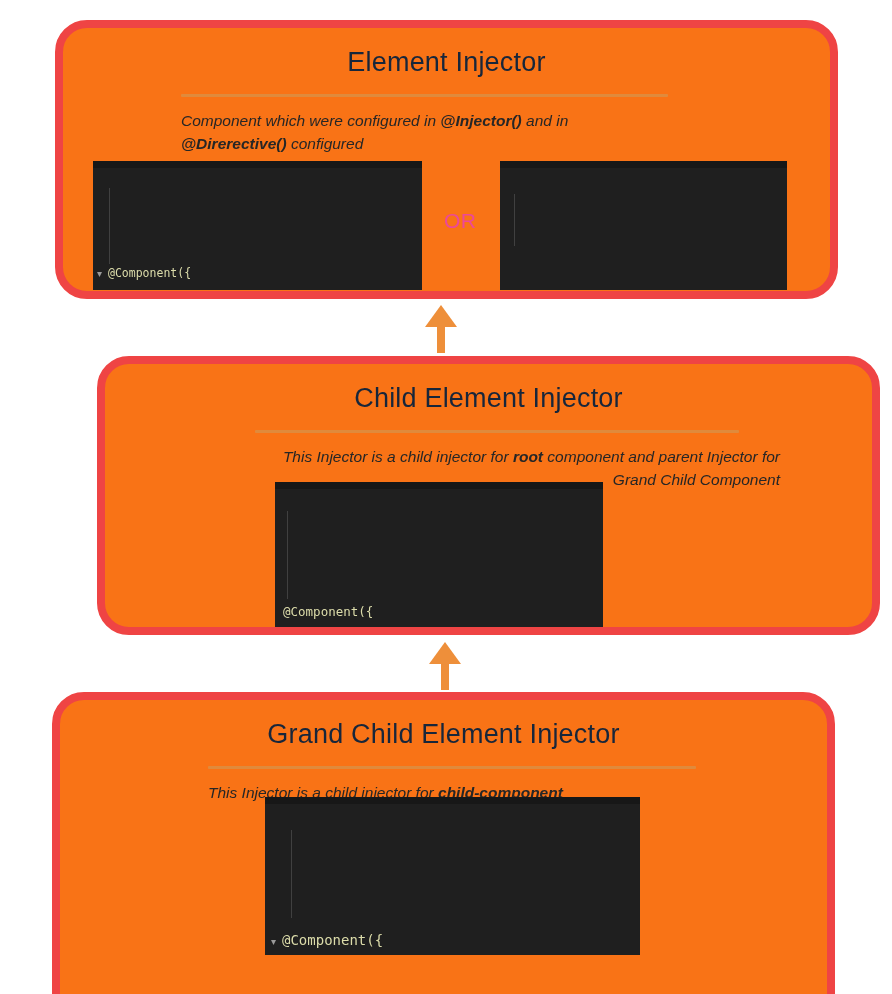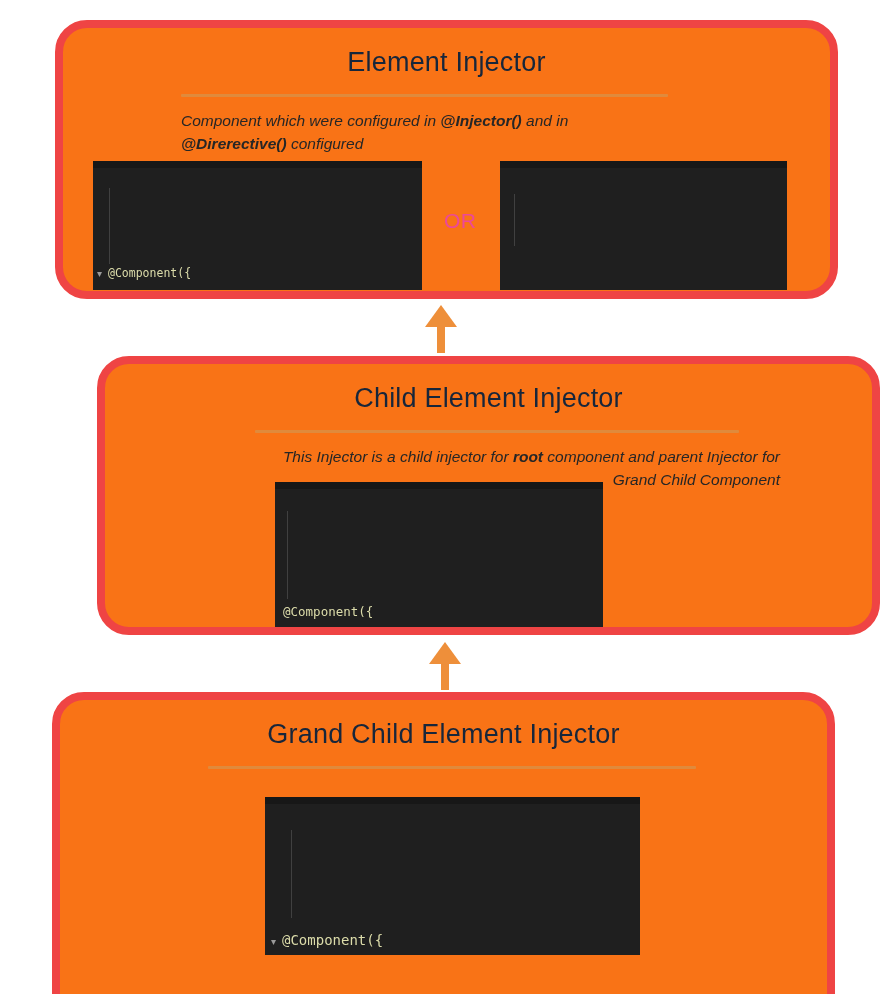--- a/index.html
+++ b/index.html
@@ -176,20 +176,21 @@
 </div>
 
 <svg class="arrow" id="arrow-grandchild-to-child" viewBox="0 0 36 48">
   <rect x="14" y="18" width="8" height="30" fill="#ee8f3a"></rect>
   <polygon points="18,0 34,22 2,22" fill="#ee8f3a"></polygon>
 </svg>
 
 <div class="panel" id="panel-grandchild">
   <div class="panel-title">Grand Child Element Injector</div>
   <div class="panel-rule"></div>
+  <p class="panel-desc"><span>This Injector is a child injector for </span><b>child-component</b><span></span></p>
 </div>
 
 <div class="code" id="code-grandchild">
   <div class="guide" style="left:26px;top:26px;height:88px;"></div>
   <div style="padding:4px 0 0 6px;">
     <span class="ln"><span class="chev">▾</span><span class="t-dec">@Component({</span></span>
     
     
     
     

